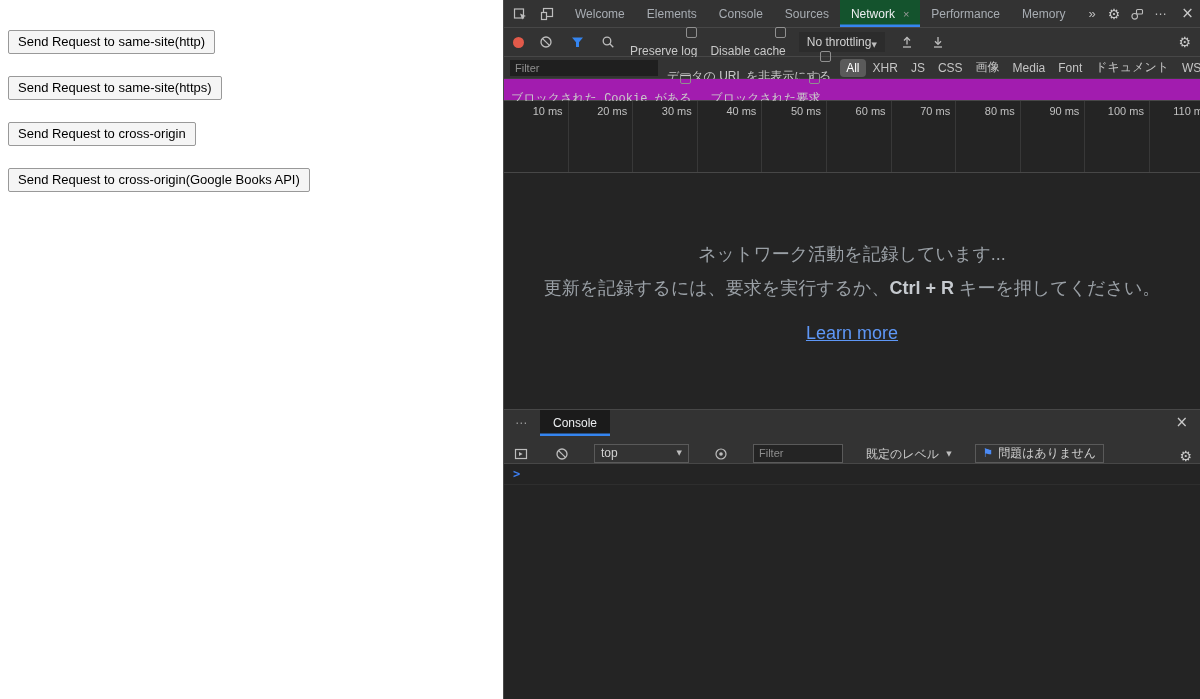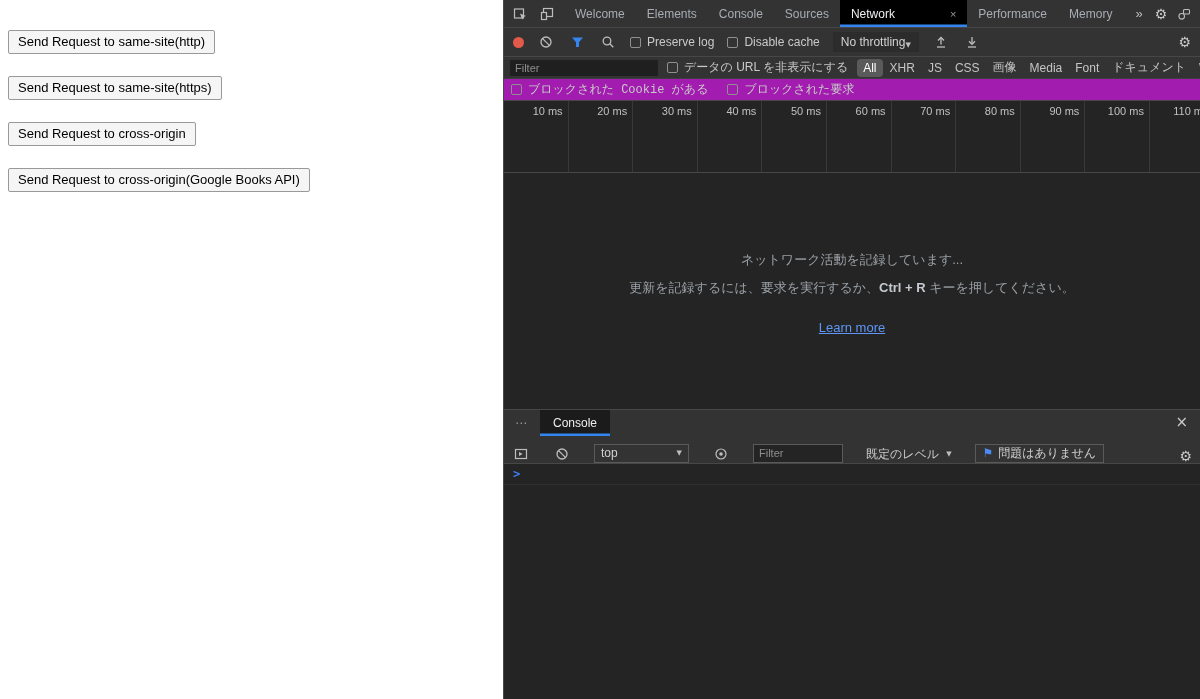--- a/index.html
+++ b/index.html
@@ -28,31 +28,31 @@
   }
   .icon { display: inline-flex; align-items: center; justify-content: center;
           width: 18px; height: 18px; color: #bdbdbd; flex: none; }
   .glyph { font-family: "DejaVu Sans", sans-serif; }
   .gear { font-size: 14px; color: #c9c9c9; line-height: 1; }
   .close-x { font-size: 15px; color: #c9c9c9; padding: 0 5px; line-height: 1; }
   .caret { font-size: 7px; color: #bdbdbd; }
   .spacer { flex: 1; }
   .checkbox { width: 11px; height: 11px; border: 1px solid #909090; border-radius: 2px;
               background: transparent; flex: none; }
-  .check-item { display: flex; align-items: center; gap: 6px; white-space: nowrap; }
+  .check-item { display: flex; align-items: flex-end; gap: 6px; white-space: nowrap; flex-direction: column; }
   input { outline: none; }
   input::placeholder { color: #8e8e8e; }
 
   
   .row-tabbar { height: 28px; flex: none; background: #333; border-bottom: 1px solid #474747;
                 display: flex; align-items: stretch; }
   .tb-icons { display: flex; align-items: center; gap: 9px; padding: 0 8px 0 7px; }
   .tabs { display: flex; align-items: stretch; }
   .tab { display: flex; align-items: center; padding: 12px 11px; color: #a8adb3; white-space: nowrap; }
-  .tab.active { background: #000000; color: #eceef0; box-shadow: inset 0 -2.5px 0 #3585f0; gap: 47px; }
+  .tab.active { background: #14532d; color: #eceef0; box-shadow: inset 0 -2.5px 0 #3585f0; }
   .tab-close { margin-left: 8px; color: #9a9a9a; font-size: 11px; }
   .more-tabs { display: flex; align-items: center; padding: 0 12px; color: #bdbdbd; font-size: 13px; }
   .tb-right { margin-left: auto; display: flex; align-items: center; gap: 8px; padding-right: 7px; }
   .dots { color: #bdbdbd; letter-spacing: 2px; font-size: 12px; }
 
   
   .row-nettoolbar { height: 29px; flex: none; background: #333; border-bottom: 1px solid #474747;
                     display: flex; align-items: center; gap: 13px; padding: 0 9px; }
   .record-dot { width: 11px; height: 11px; border-radius: 50%; background: #e25a4a; flex: none; }
   .throttle { display: flex; align-items: flex-end; gap: 0; background: #2c2c2c;
@@ -73,21 +73,21 @@
 
   
   .row-timeline { height: 72px; flex: none; background: #242424; border-bottom: 1px solid #474747;
                   display: flex; overflow: hidden; }
   .tl-cell { width: 64.6px; flex: none; border-right: 1px solid #383838;
              font-size: 11px; color: #c0c0c0; text-align: right; padding: 4px 5px 0 0;
              white-space: nowrap; }
 
   
   .requests-empty { flex: 1; background: #242424; display: flex; flex-direction: column;
-                    align-items: center; justify-content: center; font-size: 13px; color: #9aa0a6; }
+                    align-items: center; justify-content: center; font-size: 18px; color: #9aa0a6; }
   .re-line { margin: 5px 0; white-space: nowrap; }
   .re-line b { color: #c6cacf; }
   .learn-more { color: #5e97f6; text-decoration: underline; margin-top: 18px; }
 
   
   .row-drawertabs { height: 27px; flex: none; background: #333; border-top: 1px solid #474747;
                     display: flex; align-items: stretch; }
   .overflow-dots { display: flex; align-items: center; padding: 0 11px; color: #9a9a9a;
                    font-size: 12px; letter-spacing: 2px; }
   .drawer-tab { display: flex; align-items: center; padding: 0 13px; background: #1b1b1b;

